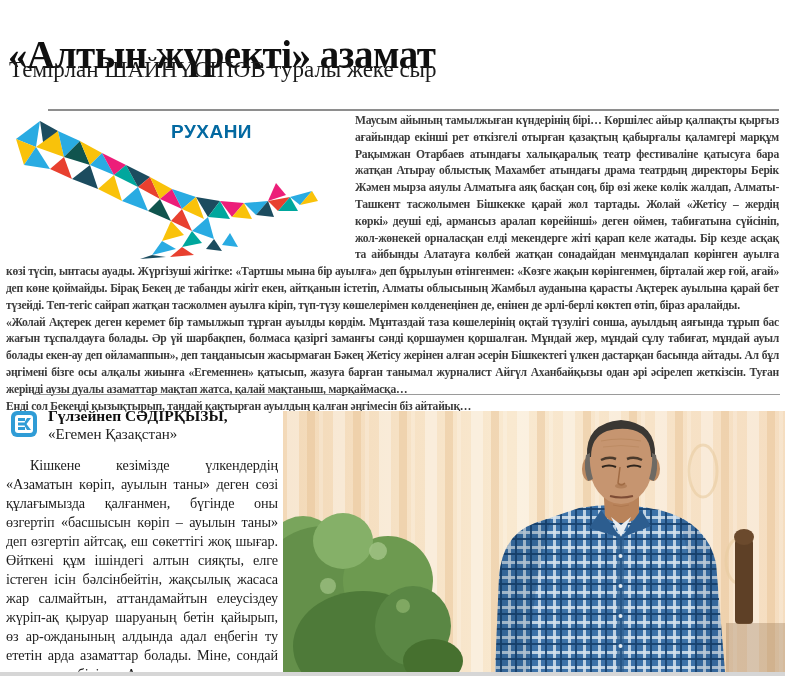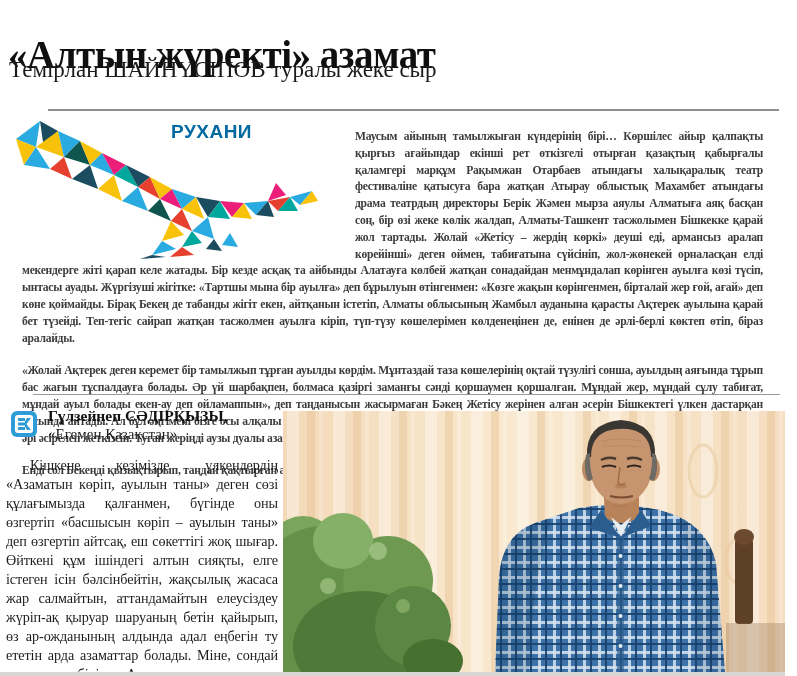--- a/index.html
+++ b/index.html
@@ -8,21 +8,21 @@
 
   .headline { position:absolute; left:8px; top:6px; font-size:39px; font-weight:bold;
               letter-spacing:-0.5px; color:#0f0f0f; white-space:nowrap; }
   .subhead  { position:absolute; left:9px; top:57px; font-size:23px; line-height:25px; color:#1b1b1b; }
 
   .top-rule { position:absolute; left:48px; right:6px; top:109px; height:2px; background:#8e8e8e; }
 
   .intro { position:absolute; left:6px; right:6px; top:113px; font-weight:bold;
            font-size:11.6px; line-height:16.8px; letter-spacing:-0.25px;
            color:#3c3c3c; text-align:justify; }
-  .intro p { margin:16px; }
+  .intro p { margin:0; }
 
   .brand-float { float:left; width:338px; height:150px; position:relative; margin-right:11px; }
   .brand-text { position:absolute; left:165px; top:5px; font-family:"Liberation Sans", sans-serif;
                 font-weight:bold; font-size:19px; line-height:27px; color:#0369a1; letter-spacing:0.5px; }
   .bird-svg { position:absolute; left:0; top:4px; }
 
   .mid-rule { position:absolute; left:33px; right:5px; top:394px; height:1px; background:#9a9a9a; }
 
   .byline { position:absolute; left:10px; top:406px; width:260px; }
   .byline-logo { position:absolute; left:0; top:4px; }

